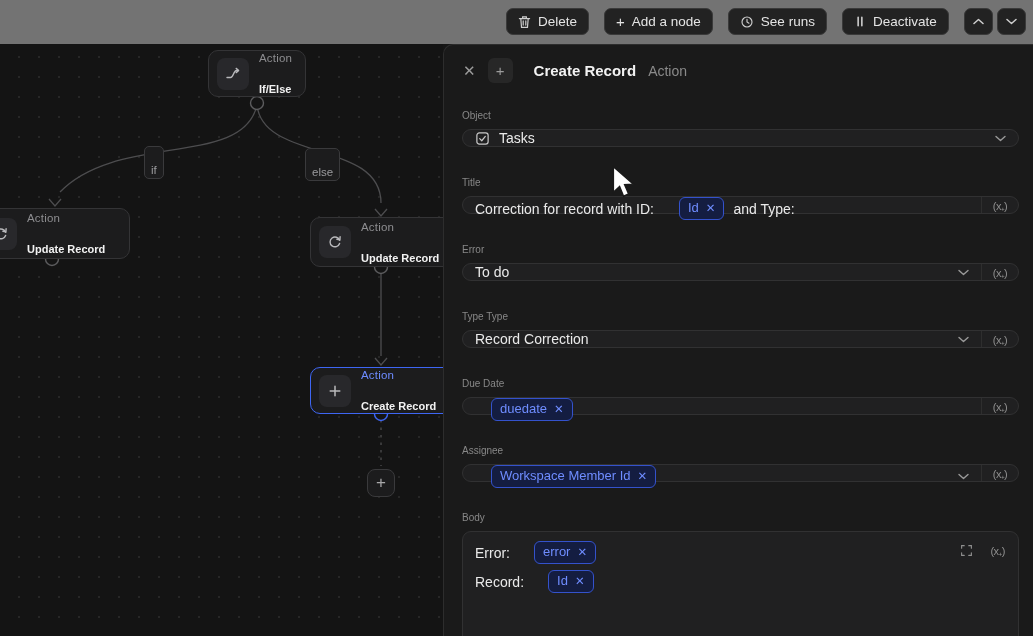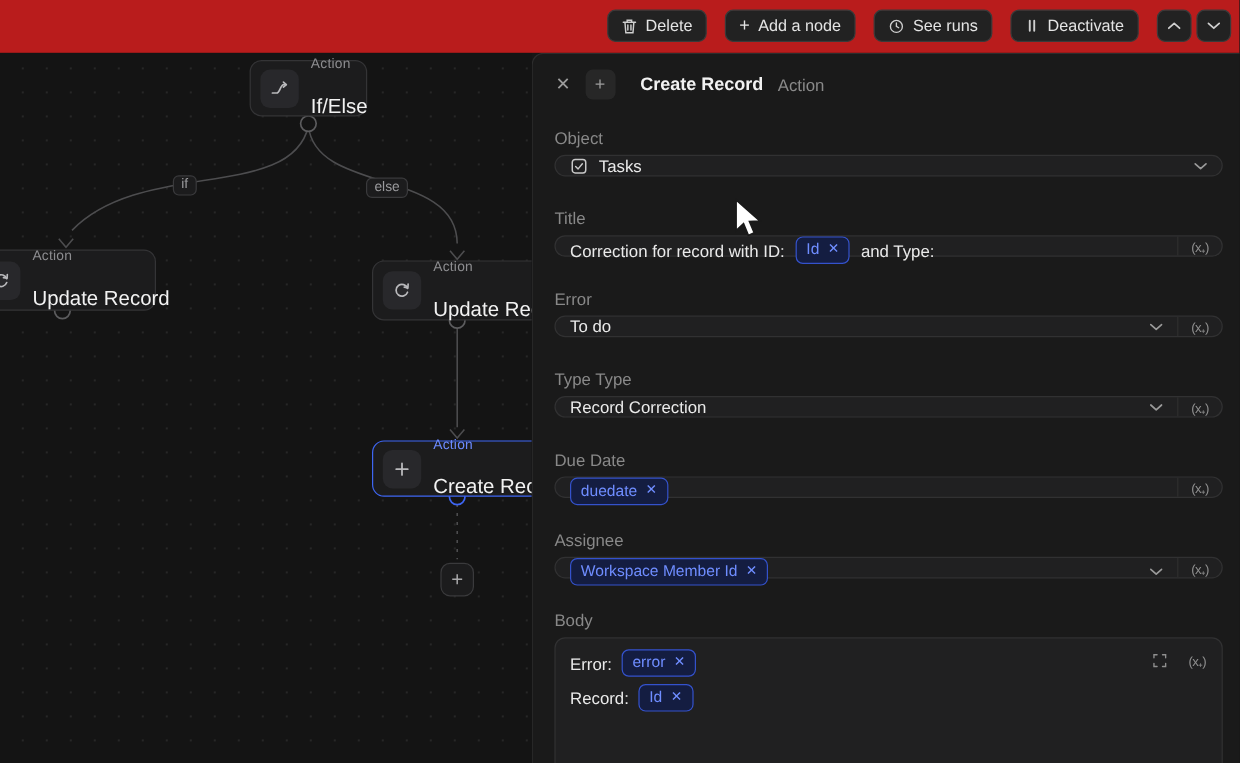--- a/index.html
+++ b/index.html
@@ -22,34 +22,34 @@
     position:absolute; z-index:2; display:flex; align-items:center; gap:10px;
     background:#1c1c1d; border:1px solid #343436; border-radius:10px; padding:0 10px 0 8px;
   }
   .node.selected { border:1.5px solid #3e66f3; }
   .node-icon {
     width:32px; height:32px; flex:0 0 32px; background:#28282b; border-radius:8px;
     display:flex; align-items:center; justify-content:center; color:#b9b9bc;
   }
   .node-type { font-size:11.5px; color:#8d8d90; font-weight:500; letter-spacing:.2px; }
   .node.selected .node-type { color:#6d8bff; }
-  .node-title { font-size:17px; color:#f2f2f2; font-weight:400; margin-top:19px; white-space:nowrap; }
+  .node-title { font-size:11px; color:#f2f2f2; font-weight:700; margin-top:19px; white-space:nowrap; }
   .edge-label {
     position:absolute; z-index:3; background:#1c1c1d; border:1px solid #3a3a3c; border-radius:5px;
-    color:#9b9b9e; font-size:11.5px; padding:1px 6px 2px;
+    color:#9b9b9e; font-size:11.5px; padding:17px 6px 2px;
   }
   .canvas-plus {
     position:absolute; left:367px; top:469px; width:28px; height:28px; z-index:2;
     background:#1c1c1d; border:1px solid #3a3a3c; border-radius:8px;
     display:flex; align-items:center; justify-content:center;
     color:#a8a8aa; font-size:17px; font-weight:400;
   }
 
   
-  .topbar { position:absolute; left:0; top:0; width:1033px; height:44px; background:#b91c1c; z-index:30; }
+  .topbar { position:absolute; left:0; top:0; width:1033px; height:44px; background:#737373; z-index:30; }
   .toolbar-row { position:absolute; left:506px; top:8px; display:flex; gap:15px; align-items:center; }
   .tb-btn {
     display:flex; align-items:center; gap:7px; height:27px; padding:0 11px;
     background:#222222; border:1px solid #3a3a3a; border-radius:7px;
     color:#e4e4e4; font-size:13.5px; font-weight:500; white-space:nowrap; cursor:default;
   }
   .tb-btn svg { color:#cfcfcf; }
   .tb-group { display:flex; gap:4px; }
   .tb-square { width:29px; padding:0; justify-content:center; }
 
@@ -61,41 +61,41 @@
   }
   .panel-header { display:flex; align-items:center; gap:12px; padding:13px 0 12px 1px; }
   .ph-close { color:#9c9c9c; font-size:15px; line-height:1; cursor:default; }
   .ph-plus {
     width:25px; height:25px; background:#272727; border-radius:6px; color:#9c9c9c;
     display:flex; align-items:center; justify-content:center; font-size:15px; cursor:default;
   }
   .ph-title { font-size:15px; font-weight:700; color:#f2f2f2; margin-left:9px; }
   .ph-sub { font-size:14px; color:#8a8a8a; }
 
-  .f-label { font-size:14px; line-height:15px; color:#888888; margin:28px 0 6px; }
+  .f-label { font-size:10px; line-height:15px; color:#888888; margin:28px 0 6px; }
   .f-label.first { margin-top:13px; }
   .field {
     display:flex; align-items:flex-start; height:18px;
     background:#202021; border:1px solid #313132; border-radius:9px;
   }
   .field-main {
     flex:1; min-width:0; display:flex; align-items:center; gap:9px;
     padding:0 12px; color:#eaeaea; font-size:14px; white-space:nowrap;
   }
   .chev { color:#9a9a9a; display:flex; }
   .chev-right { margin-left:auto; }
   .acc {
     width:37px; align-self:stretch; flex:0 0 37px; border-left:1px solid #2e2e2e;
     display:flex; align-items:center; justify-content:center;
     color:#8f8f8f; font-size:11px; letter-spacing:-.5px; cursor:default;
   }
   .chip {
     display:inline-flex; align-items:center; gap:7px;
     background:#141d41; border:1px solid #3452cc; border-radius:6px;
-    color:#6f8dff; font-size:13px; padding:2px 8px 3px; line-height:16px; white-space:nowrap;
+    color:#6f8dff; font-size:13px; padding:2px 8px 3px; line-height:16px; white-space:nowrap;margin-left:16px;
   }
   .chip .chip-x { font-size:11.5px; cursor:default; }
   .field.body-field {
     height:125px; align-items:flex-start; flex-direction:column; gap:6px;
     padding:9px 12px; position:relative;
   }
   .body-line { display:flex; align-items:center; gap:8px; color:#eaeaea; font-size:14px;text-align:center; }
   .body-icons { position:absolute; top:11px; right:13px; display:flex; gap:17px; align-items:center; color:#8f8f8f; }
   .body-icons .var-glyph { font-size:11px; letter-spacing:-.5px; }
 

